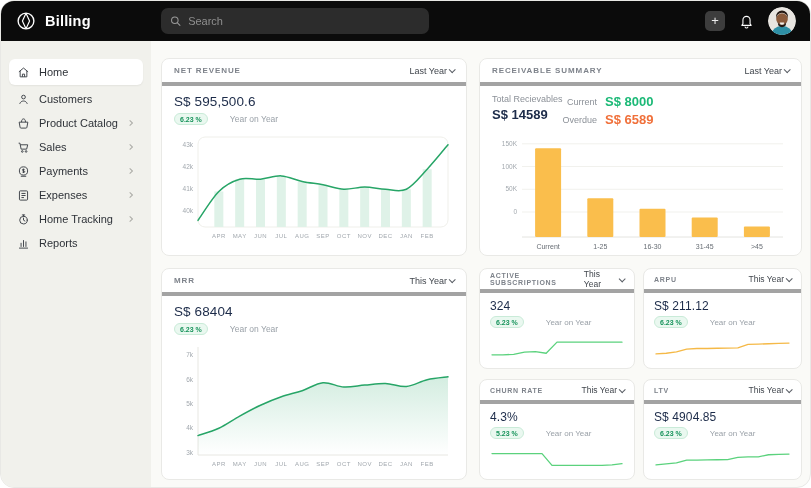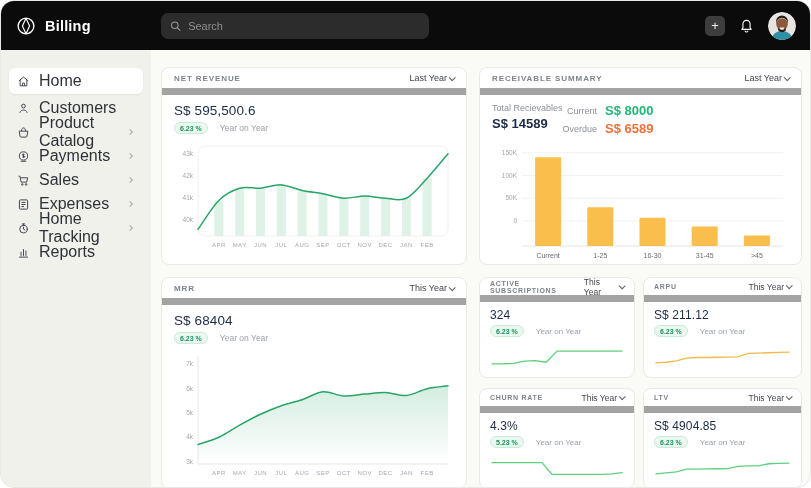--- a/index.html
+++ b/index.html
@@ -1,51 +1,51 @@
 <!DOCTYPE html>
 <html><head>
 <meta charset="utf-8">
 <style>
   * { margin:0; padding:0; box-sizing:border-box; }
   body { background:#ffffff; font-family:"Liberation Sans","DejaVu Sans",sans-serif; -webkit-font-smoothing:antialiased; }
   .window { width:811px; height:488px; border-radius:14px; overflow:hidden; position:relative; background:#FAFAF7; border:1px solid #E8E8E5; }
 
   
-  .topbar { height:49px; background:#0B0B0B; display:flex; align-items:center; padding:0 14px 0 14px; }
+  .topbar { height:40px; background:#0B0B0B; display:flex; align-items:center; padding:0 14px 0 14px; }
   .brandwrap { display:flex; align-items:center; gap:8px; width:146px; flex:0 0 auto; }
   .brand { color:#fff; font-size:14.5px; font-weight:600; letter-spacing:.2px; }
   .search { width:268px; height:26px; background:#2C2C2C; border-radius:7px; display:flex; align-items:center; padding:0 9px; gap:7px; }
   .search input { background:transparent; border:none; outline:none; color:#C8C8C8; font-size:11px; width:100%; font-family:inherit; }
   .search input::placeholder { color:#8F8F8F; }
   .top-right { margin-left:auto; display:flex; align-items:center; gap:13px; }
   .plusbtn { width:20px; height:20px; border-radius:5px; background:#3D3D3D; color:#EDEDED; font-size:13px; line-height:19px; text-align:center; cursor:pointer; }
   .avatar { width:28px; height:28px; border-radius:50%; overflow:hidden; display:block; }
 
   
   .body-row { display:flex; height:447px; }
   .sidebar { width:150px; background:#F1F1EC; padding:18px 8px 0 8px; flex:0 0 auto; }
   .main { flex:1; padding:17px 10px 9px 10px; display:grid; grid-template-columns:306px 323px; grid-template-rows:198px 212px; gap:12px; }
 
   
   .nav-item { display:flex; align-items:center; gap:9px; height:24px; padding:0 8px; border-radius:6px; color:#2E3238; cursor:pointer; margin-bottom:0; }
   .nav-item.active { background:#fff; box-shadow:0 1px 2px rgba(0,0,0,.06); height:26px; margin-bottom:2px; }
-  .nav-label { font-size:16px; font-weight:500; }
+  .nav-label { font-size:11px; font-weight:500; }
   .nav-ic { width:13px; height:13px; display:flex; align-items:center; color:#41454B; }
   .nav-ic svg { width:13px; height:13px; }
   .nav-chev { margin-left:auto; display:flex; color:#ADADA8; }
 
   
   .card { background:#fff; border:1px solid #E9E9E6; border-radius:8px; overflow:hidden; }
-  .card-head { height:27px; display:flex; align-items:center; justify-content:space-between; padding:0 12px; border-bottom:7px solid #a3a3a3; }
+  .card-head { height:27px; display:flex; align-items:center; justify-content:space-between; padding:0 12px; border-bottom:4px solid #a3a3a3; }
   .card-title { font-size:8px; font-weight:700; letter-spacing:.9px; color:#7E838B; }
   .period { display:flex; align-items:center; gap:2px; font-size:9px; color:#41464D; cursor:pointer; }
   .caret { width:5px; height:5px; border-right:1.2px solid #5A5F66; border-bottom:1.2px solid #5A5F66; transform:rotate(45deg) translateY(-1px); }
   .card-body { padding:8px 12px 0 12px; }
   .metric-value { font-size:13.5px; font-weight:400; color:#1C2B49; letter-spacing:.1px; }
-  .badge-row { display:flex; align-items:center; gap:12px; margin-top:4px; }
+  .badge-row { display:flex; align-items:center; gap:22px; margin-top:4px; }
   .badge { font-size:7px; font-weight:700; color:#17935B; background:#EAF8F0; border:1px solid #C9EBD8; border-radius:9px; padding:1.5px 5px; }
   .caption { font-size:8.5px; color:#9AA1A8; }
   .chart { width:100%; }
   .nr-chart { height:108px; margin-top:8px; }
   .mrr-chart { height:126px; margin-top:8px; }
   .rec-chart { height:122px; margin-top:4px; }
   .spark { height:26px; margin-top:7px; }
 
   
   .rec-summary { display:flex; justify-content:flex-start; align-items:flex-start; }
@@ -148,42 +148,42 @@
         <span class="nav-label">Product Catalog</span>
         <span class="nav-chev">
             <svg width="8" height="8" viewBox="0 0 12 12" fill="none" stroke="currentColor" stroke-width="1.6">
               <path d="M4 2l4.2 4L4 10"></path>
             </svg>
           </span>
       </div>
 
       <div class="nav-item">
         <span class="nav-ic">
-            <svg viewBox="0 0 24 24" fill="none" stroke="currentColor" stroke-width="1.8">
-              <circle cx="12" cy="11" r="7.6"></circle>
-              <path d="M12 7.2v7.6M14.1 8.6c-.5-.7-1.2-1-2.1-1-1.2 0-2.1.6-2.1 1.5 0 2.1 4.4 1.2 4.4 3.3 0 .9-.9 1.5-2.2 1.5-1 0-1.8-.4-2.2-1.1M7 20.8h10"></path>
-            </svg>
-          </span>
-        <span class="nav-label">Payments</span>
-        <span class="nav-chev">
-            <svg width="8" height="8" viewBox="0 0 12 12" fill="none" stroke="currentColor" stroke-width="1.6">
-              <path d="M4 2l4.2 4L4 10"></path>
-            </svg>
-          </span>
-      </div>
-
-      <div class="nav-item">
-        <span class="nav-ic">
             <svg viewBox="0 0 24 24" fill="none" stroke="currentColor" stroke-width="1.8" stroke-linejoin="round">
               <path d="M3 4h2.4l2.2 11h10.2l2-8H6.2"></path>
               <circle cx="9.8" cy="19.3" r="1.5"></circle>
               <circle cx="16.8" cy="19.3" r="1.5"></circle>
             </svg>
           </span>
         <span class="nav-label">Sales</span>
+        <span class="nav-chev">
+            <svg width="8" height="8" viewBox="0 0 12 12" fill="none" stroke="currentColor" stroke-width="1.6">
+              <path d="M4 2l4.2 4L4 10"></path>
+            </svg>
+          </span>
+      </div>
+
+      <div class="nav-item">
+        <span class="nav-ic">
+            <svg viewBox="0 0 24 24" fill="none" stroke="currentColor" stroke-width="1.8">
+              <circle cx="12" cy="11" r="7.6"></circle>
+              <path d="M12 7.2v7.6M14.1 8.6c-.5-.7-1.2-1-2.1-1-1.2 0-2.1.6-2.1 1.5 0 2.1 4.4 1.2 4.4 3.3 0 .9-.9 1.5-2.2 1.5-1 0-1.8-.4-2.2-1.1M7 20.8h10"></path>
+            </svg>
+          </span>
+        <span class="nav-label">Payments</span>
         <span class="nav-chev">
             <svg width="8" height="8" viewBox="0 0 12 12" fill="none" stroke="currentColor" stroke-width="1.6">
               <path d="M4 2l4.2 4L4 10"></path>
             </svg>
           </span>
       </div>
 
       <div class="nav-item">
         <span class="nav-ic">
             <svg viewBox="0 0 24 24" fill="none" stroke="currentColor" stroke-width="1.8">

